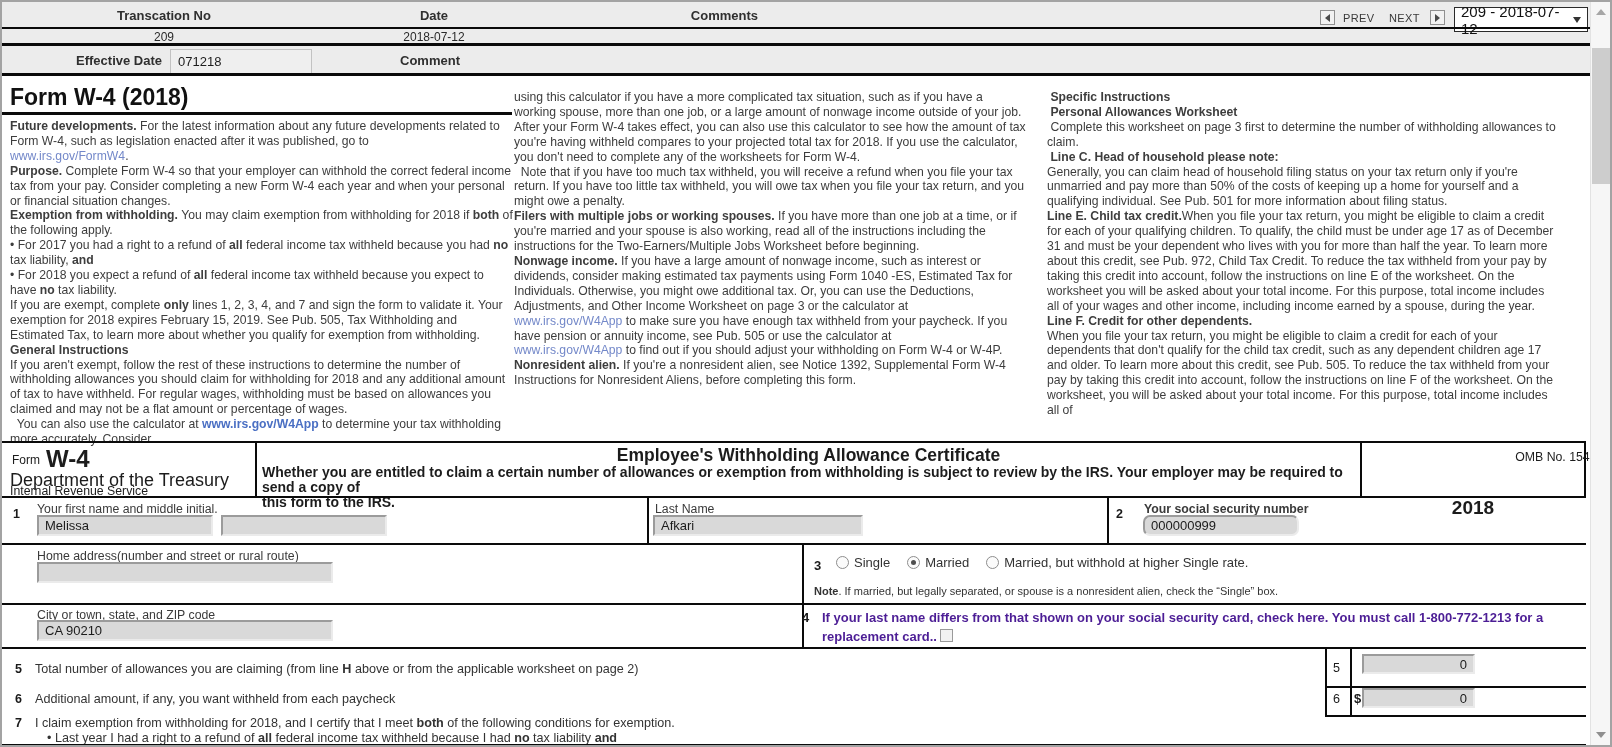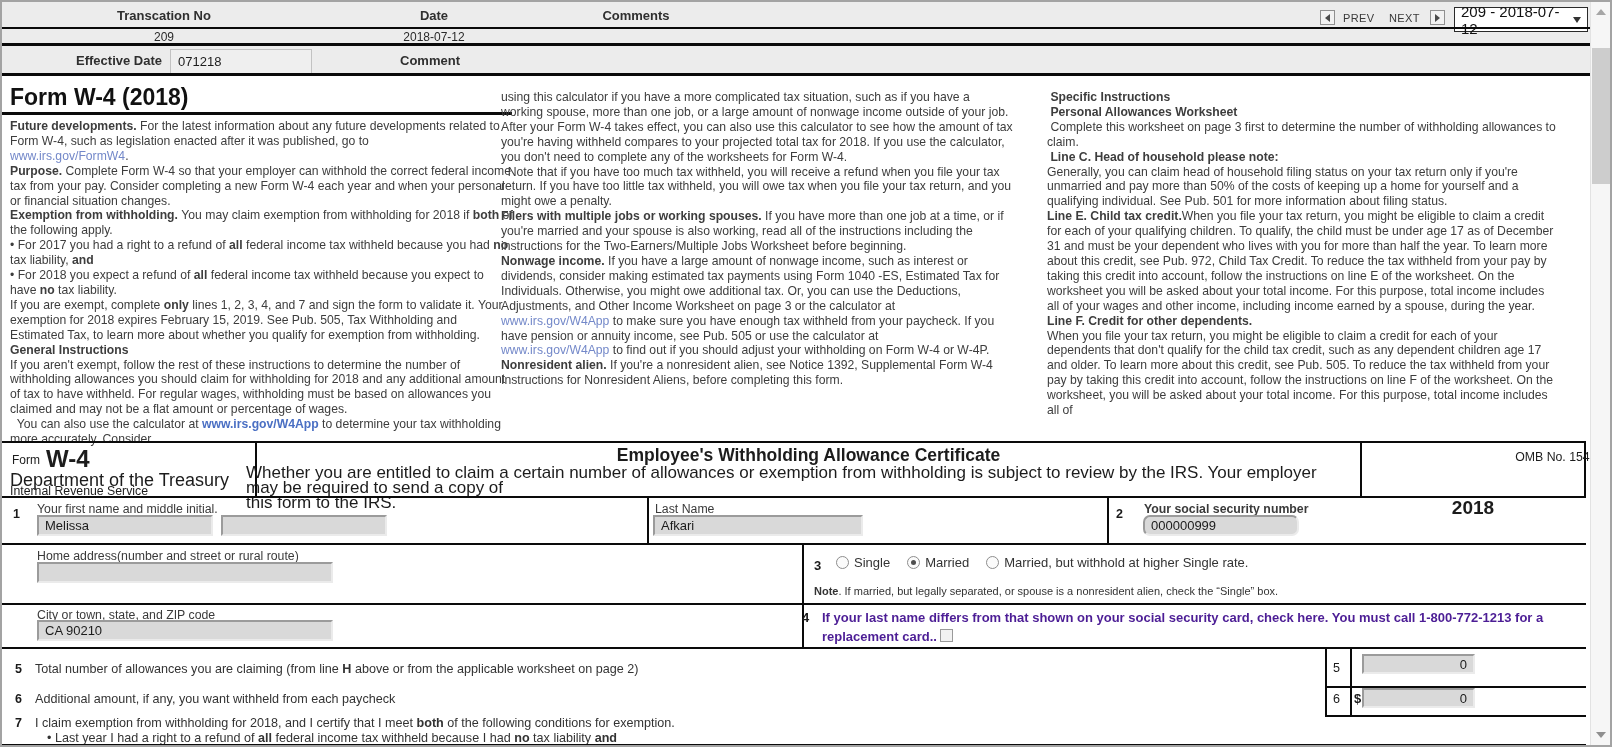--- a/index.html
+++ b/index.html
@@ -50,21 +50,21 @@
   .arr-dn{position:absolute;left:5px;bottom:7px;width:0;height:0;border-left:5px solid transparent;border-right:5px solid transparent;border-top:6px solid #8f8f8f;}
 </style>
 </head>
 <body>
 
 <div class="page">
 
   <div class="topbar">
     <div class="tb-label" style="left:62px;top:6px;width:200px;">Transcation No</div>
     <div class="tb-label" style="left:352px;top:6px;width:160px;">Date</div>
-    <div class="tb-label" style="left:544px;top:6px;width:180px;">Comments</div>
+    <div class="tb-label" style="left:576px;top:6px;width:180px;text-align:right;">Comments</div>
 
     <div class="tb-val" style="left:62px;top:28px;width:200px;">209</div>
     <div class="tb-val" style="left:352px;top:28px;width:160px;">2018-07-12</div>
 
     <div class="tb-label" style="left:20px;top:51px;width:140px;text-align:right;">Effective Date</div>
     <div class="eff-input">071218</div>
     <div class="tb-label" style="left:368px;top:51px;width:120px;">Comment</div>
 
     <div class="navbtn" style="left:1318px;top:8px;">
         <span class="tri-l"></span>
@@ -92,21 +92,21 @@
 </span><span class="lnk">www.irs.gov/FormW4</span><span>.</span></div>
       <div class="para"><span class="b">Purpose. </span><span>Complete Form W-4 so that your employer can withhold the correct federal income tax from your pay. Consider completing a new Form W-4 each year and when your personal or financial situation changes.</span></div>
       <div class="para"><span class="b">Exemption from withholding. </span><span>You may claim exemption from withholding for 2018 if </span><span class="b">both</span><span> of the following apply.</span></div>
       <div class="para"><span>• For 2017 you had a right to a refund of </span><span class="b">all</span><span> federal income tax withheld because you had </span><span class="b">no</span><span> tax liability, </span><span class="b">and</span></div>
       <div class="para"><span>• For 2018 you expect a refund of </span><span class="b">all</span><span> federal income tax withheld because you expect to have </span><span class="b">no</span><span> tax liability.</span></div>
       <div class="para"><span>If you are exempt, complete </span><span class="b">only</span><span> lines 1, 2, 3, 4, and 7 and sign the form to validate it. Your exemption for 2018 expires February 15, 2019. See Pub. 505, Tax Withholding and Estimated Tax, to learn more about whether you qualify for exemption from withholding.</span></div>
       <div class="para"><span class="b">General Instructions</span></div>
       <div class="para"><span>If you aren't exempt, follow the rest of these instructions to determine the number of withholding allowances you should claim for withholding for 2018 and any additional amount of tax to have withheld. For regular wages, withholding must be based on allowances you claimed and may not be a flat amount or percentage of wages.</span></div>
       <div class="para"><span>  You can also use the calculator at </span><span class="lnkb">www.irs.gov/W4App</span><span> to determine your tax withholding more accurately. Consider</span></div>
     </div>
-  <div class="col" style="left:499px;top:88px;width:512px;">
+  <div class="col" style="left:512px;top:88px;width:512px;">
       <div class="para"><span>using this calculator if you have a more complicated tax situation, such as if you have a working spouse, more than one job, or a large amount of nonwage income outside of your job. After your Form W-4 takes effect, you can also use this calculator to see how the amount of tax you're having withheld compares to your projected total tax for 2018. If you use the calculator, you don't need to complete any of the worksheets for Form W-4.</span></div>
       <div class="para"><span>  Note that if you have too much tax withheld, you will receive a refund when you file your tax return. If you have too little tax withheld, you will owe tax when you file your tax return, and you might owe a penalty.</span></div>
       <div class="para"><span class="b">Filers with multiple jobs or working spouses. </span><span>If you have more than one job at a time, or if you're married and your spouse is also working, read all of the instructions including the instructions for the Two-Earners/Multiple Jobs Worksheet before beginning.</span></div>
       <div class="para"><span class="b">Nonwage income. </span><span>If you have a large amount of nonwage income, such as interest or dividends, consider making estimated tax payments using Form 1040 -ES, Estimated Tax for Individuals. Otherwise, you might owe additional tax. Or, you can use the Deductions, Adjustments, and Other Income Worksheet on page 3 or the calculator at
 </span><span class="lnk">www.irs.gov/W4App</span><span> to make sure you have enough tax withheld from your paycheck. If you have pension or annuity income, see Pub. 505 or use the calculator at
 </span><span class="lnk">www.irs.gov/W4App</span><span> to find out if you should adjust your withholding on Form W-4 or W-4P.</span></div>
       <div class="para"><span class="b">Nonresident alien. </span><span>If you're a nonresident alien, see Notice 1392, Supplemental Form W-4 Instructions for Nonresident Aliens, before completing this form.</span></div>
     </div>
   <div class="col" style="left:1045px;top:88px;width:511px;">
       <div class="para"><span class="b"> Specific Instructions</span></div>
@@ -123,21 +123,21 @@
   <div class="vline" style="left:253px;top:439px;width:2px;height:55px;"></div>
   <div class="vline" style="left:1358px;top:439px;width:2px;height:55px;"></div>
   <div class="vline" style="left:1582px;top:439px;width:2px;height:55px;"></div>
 
   <div class="cert-txt" style="left:10px;top:451px;font-size:12px;">Form</div>
   <div class="cert-txt" style="left:44px;top:443px;font-size:24px;font-weight:bold;">W-4</div>
   <div class="cert-txt" style="left:8px;top:468px;font-size:18px;">Department of the Treasury</div>
   <div class="cert-txt" style="left:8px;top:482px;font-size:12.3px;">Internal Revenue Service</div>
 
   <div class="cert-txt" style="left:255px;top:443px;width:1103px;text-align:center;font-size:17.5px;font-weight:bold;">Employee's Withholding Allowance Certificate</div>
-  <div class="cert-txt" style="left:244px;top:463px;width:1096px;font-size:17px;font-weight:normal;line-height:15px;white-space:pre-wrap;">Whether you are entitled to claim a certain number of allowances or exemption from withholding is subject to review by the IRS. Your employer may be required to send a copy of
+  <div class="cert-txt" style="left:260px;top:463px;width:1096px;font-size:14px;font-weight:bold;line-height:15px;white-space:pre-wrap;">Whether you are entitled to claim a certain number of allowances or exemption from withholding is subject to review by the IRS. Your employer may be required to send a copy of
 this form to the IRS.</div>
 
   <div class="cert-txt" style="left:1360px;top:448px;width:266px;text-align:right;font-size:12.3px;">OMB No. 1545-0074</div>
   <div class="cert-txt" style="left:1360px;top:463px;width:222px;text-align:center;font-size:19px;font-weight:bold;margin-top:32px;">2018</div>
 
   <div class="hline" style="left:0;top:494px;width:1584px;height:2px;"></div>
   <div class="num" style="left:11px;top:505px;">1</div>
   <div class="fld-label" style="left:35px;top:500px;">Your first name and middle initial.</div>
   <div class="inp" style="left:35px;top:513px;width:176px;">Melissa</div>
   <div class="inp" style="left:219px;top:513px;width:166px;"></div>

